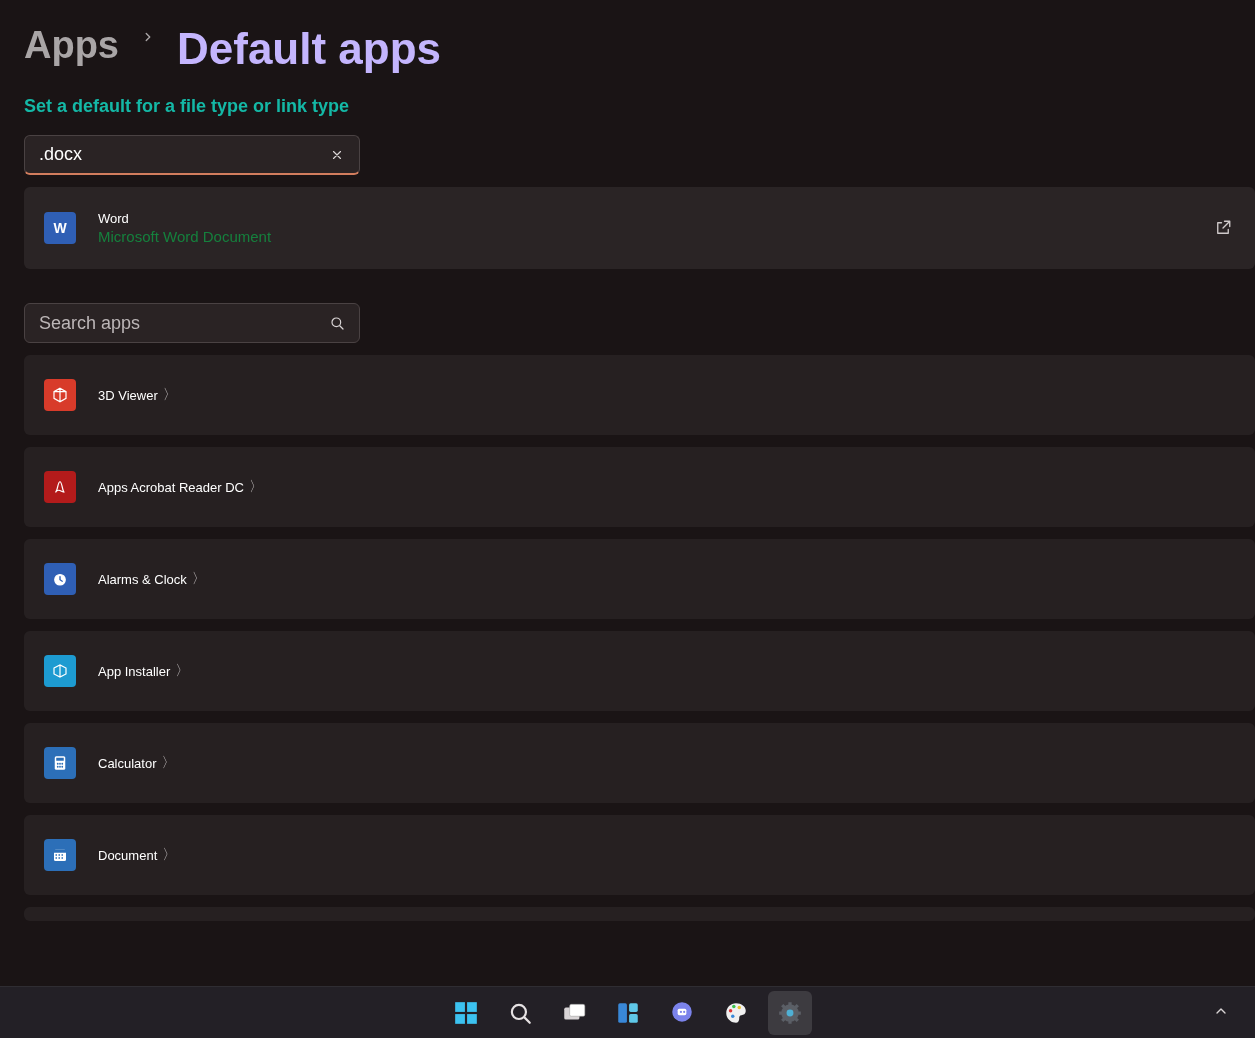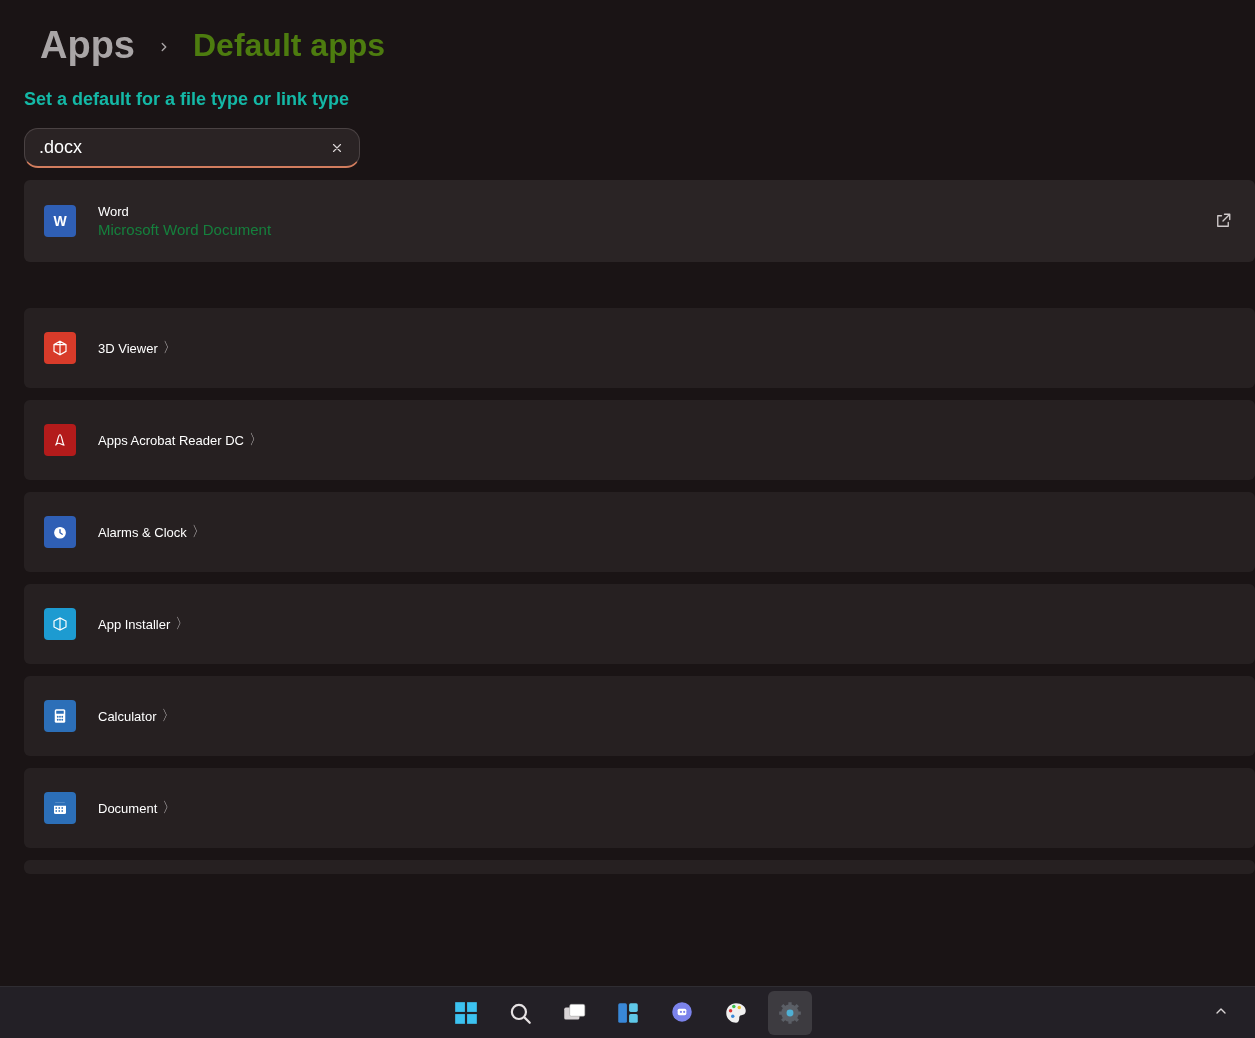--- a/index.html
+++ b/index.html
@@ -12,51 +12,49 @@
     overflow: hidden;
     position: relative;
   }
   .content {
     padding: 24px 0 0 24px;
     height: calc(100% - 52px);
     overflow: hidden;
   }
   .breadcrumb {
     display: flex;
-    align-items: center;
     gap: 22px;
     margin-bottom: 22px;
-    margin-left: 16px;
   }
   .breadcrumb-parent {
     font-size: 38px;
     font-weight: 600;
     color: #a9a5a6;
   }
   .breadcrumb-sep {
     font-size: 24px;
     color: #a9a5a6;
     line-height: 1;
   }
   .breadcrumb-current {
-    font-size: 32px;
+    font-size: 44px;
     font-weight: 600;
-    color: #4d7c0f;
+    color: #c4b5fd;
   }
   .section-label {
     font-size: 18px;
     font-weight: 600;
     color: #14b8a6;
     margin-bottom: 18px;
   }
   .searchbox {
     width: 336px;
     height: 40px;
     border: 1px solid #4a4243;
-    border-radius: 14px;
+    border-radius: 6px;
     background: #2a2324;
     display: flex;
     align-items: center;
     padding: 0 10px 0 14px;
   }
   .searchbox input {
     flex: 1;
     background: transparent;
     border: none;
     outline: none;
@@ -199,20 +197,29 @@
     <div class="row-action">
       <svg width="18" height="18" viewBox="0 0 24 24">
           <path d="M14 3h7v7M21 3l-9 9M5 5h5M5 5v14h14v-5" stroke="#cfcacb" stroke-width="1.8" fill="none" stroke-linecap="round" stroke-linejoin="round"></path>
         </svg>
     </div>
   </div>
 
   <div class="spacer"></div>
 
 
+  <div class="searchbox">
+    <input type="text" placeholder="Search apps" style="">
+    <span class="search-in-box">
+      <svg width="16" height="16" viewBox="0 0 24 24">
+          <circle cx="11" cy="11" r="6.5" stroke="#d9d4d5" stroke-width="1.8" fill="none"></circle>
+          <path d="M16.5 16.5L21 21" stroke="#d9d4d5" stroke-width="1.8" stroke-linecap="round"></path>
+        </svg>
+    </span>
+  </div>
 
   <div class="apps-list">
 
     <div class="app-row">
       <div class="row-icon" style="background:#d83b2a">
         <svg width="18" height="18" viewBox="0 0 24 24">
             <path d="M12 3l8 4.5v9L12 21l-8-4.5v-9L12 3z M12 3v18 M4 7.5l16 0" stroke="#fff" stroke-width="1.6" fill="none"></path>
           </svg>
       </div>
       <span class="row-title">3D Viewer</span>

